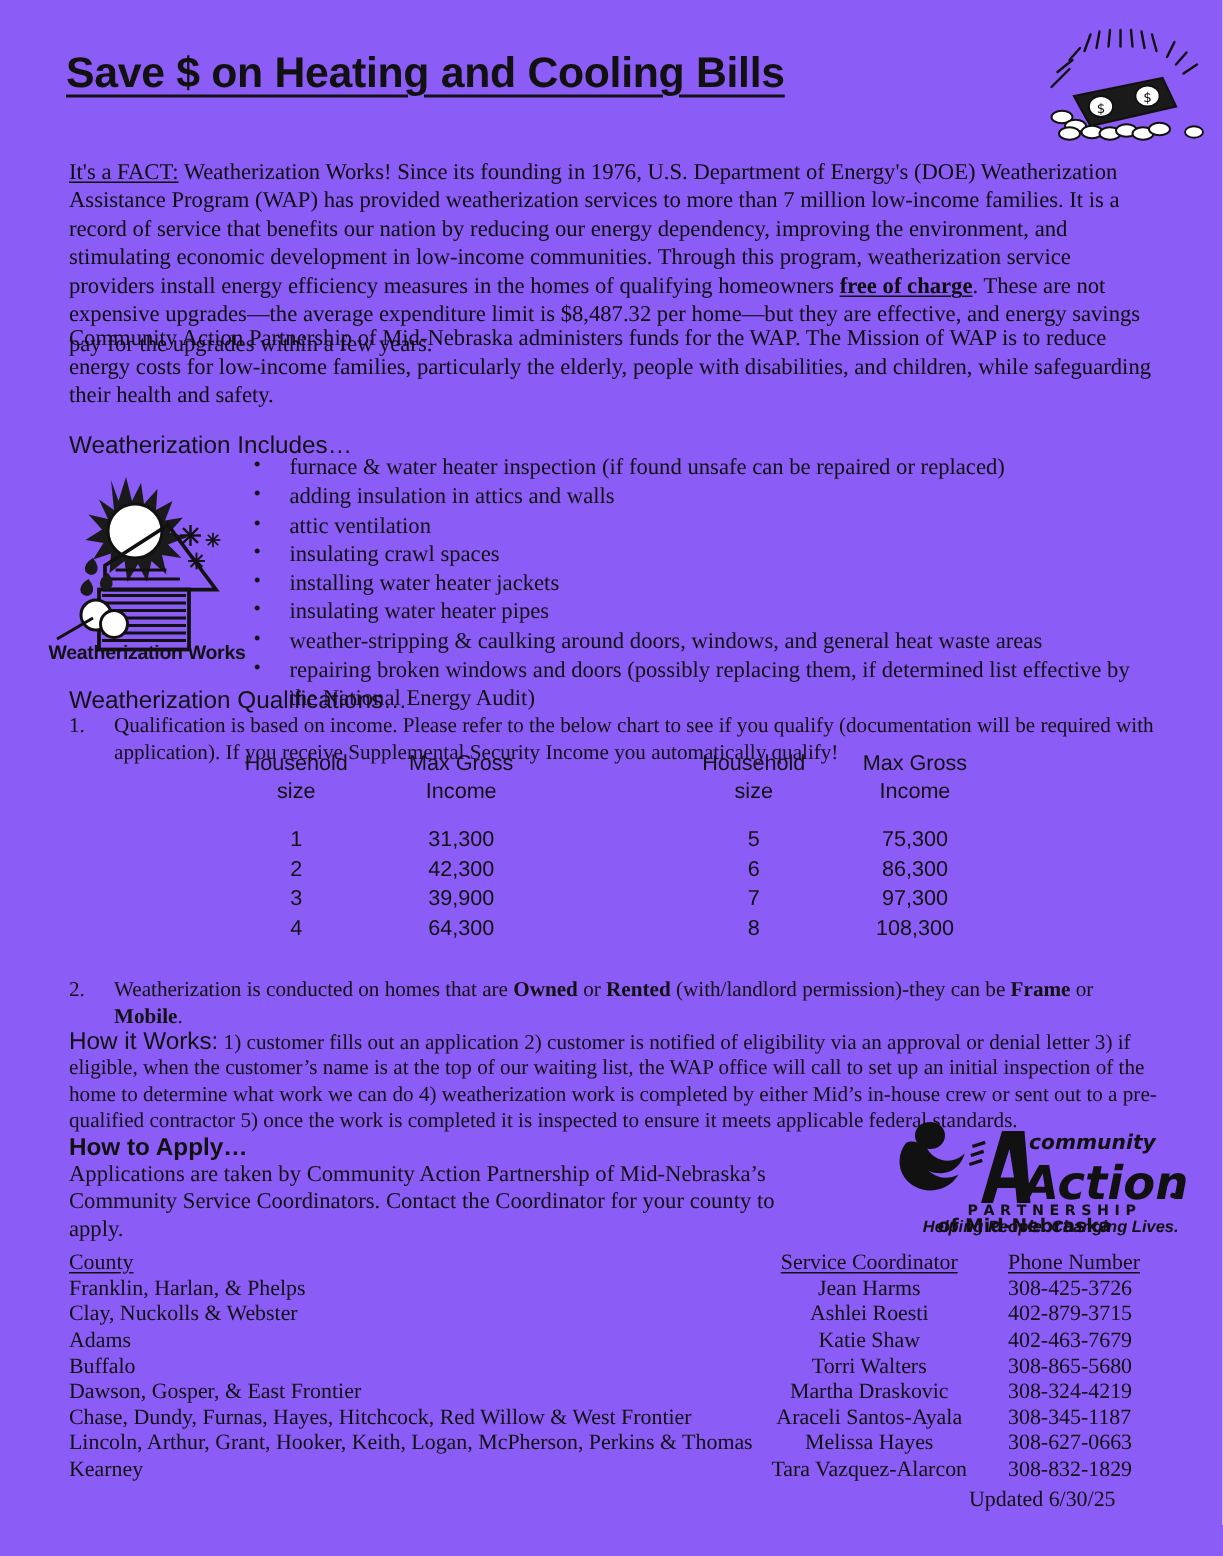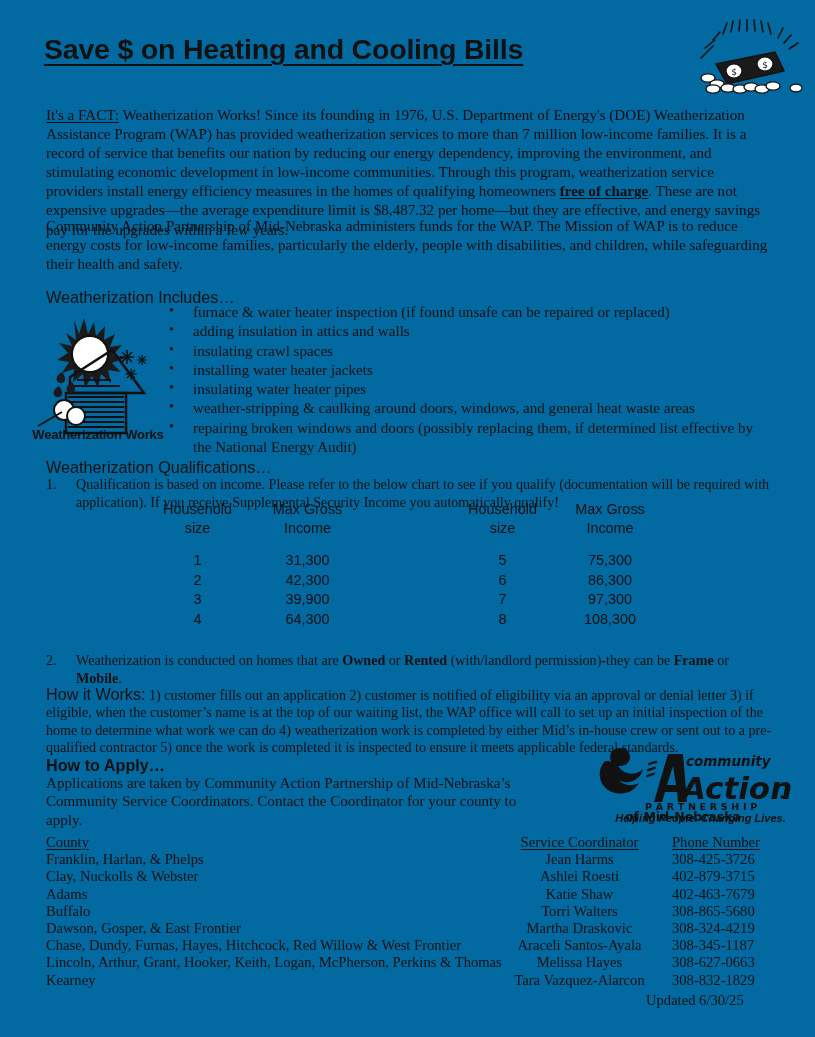--- a/index.html
+++ b/index.html
@@ -11,21 +11,21 @@
     width: 815px;
     height: 1037px;
     position: relative;
     font-family: "Liberation Serif", serif;
     color: #111111;
     overflow: hidden;
   }
   .page {
     position: absolute;
     inset: 0;
-    background: #0369a1;
+    background: #8b5cf6;
   }
 
   
   .title {
     position: absolute;
     left: 44px;
     top: 33px;
     font-family: "Liberation Sans", sans-serif;
     font-size: 28.5px;
     font-weight: bold;
@@ -342,20 +342,21 @@
         <circle cx="44" cy="106" r="9"></circle>
       </g>
       <line x1="6" y1="116" x2="30" y2="102" stroke="#111" stroke-width="2"></line>
     </svg>
   </div>
   <div class="weather-cap">Weatherization Works</div>
 
   <ul class="bullets">
     <li>furnace &amp; water heater inspection (if found unsafe can be repaired or replaced)</li>
     <li>adding insulation in attics and walls</li>
+    <li>attic ventilation</li>
     <li>insulating crawl spaces</li>
     <li>installing water heater jackets</li>
     <li>insulating water heater pipes</li>
     <li>weather-stripping &amp; caulking around doors, windows, and general heat waste areas</li>
     <li>repairing broken windows and doors (possibly replacing them, if determined list effective by the National Energy Audit)</li>
   </ul>
 
   <div class="sanshead" id="h-quals">Weatherization Qualifications…</div>
 
   <div class="numitem" id="q1">

